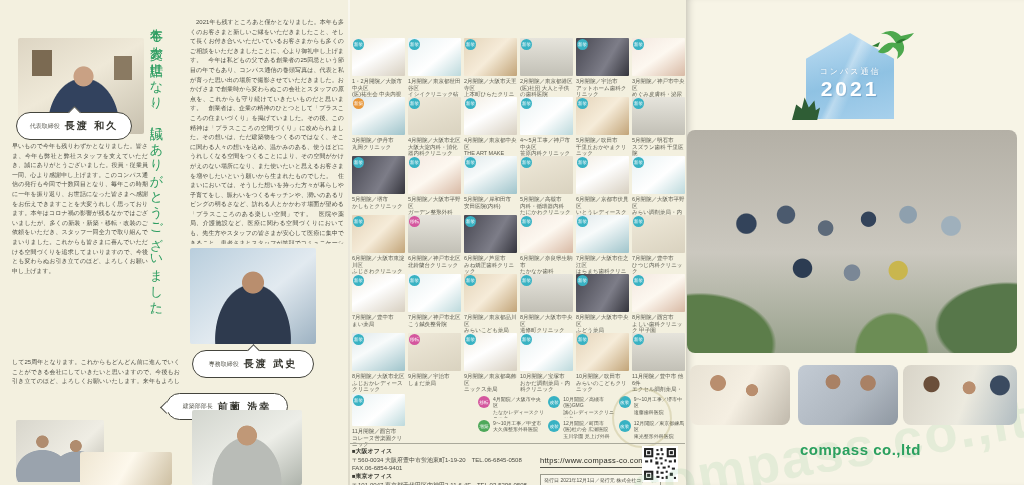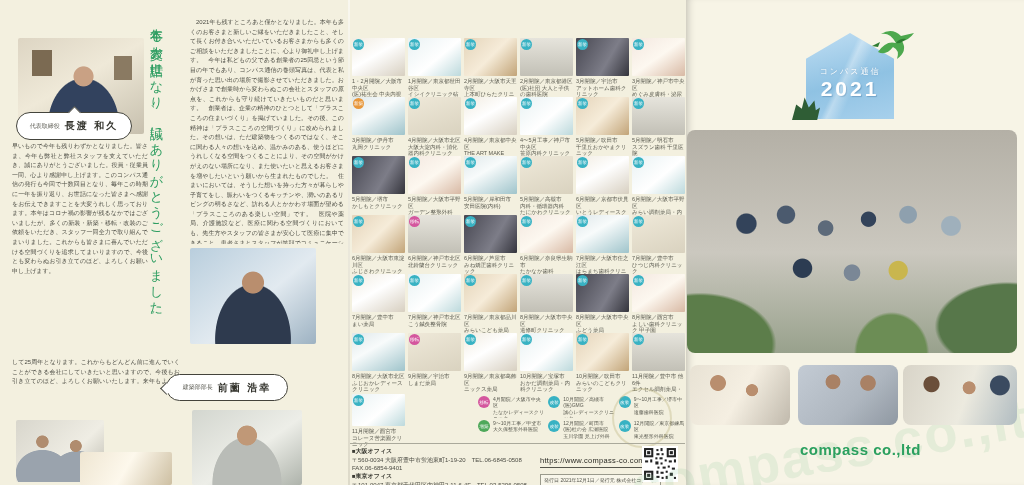--- a/index.html
+++ b/index.html
@@ -39,21 +39,21 @@
   .bubble{position:absolute;background:#fff;border:1px solid #44443c;border-radius:14px;
     display:flex;align-items:center;justify-content:center;gap:5px;}
   .bubble::before{content:"";position:absolute;width:8px;height:8px;background:#fff;
     border-left:1px solid #44443c;border-top:1px solid #44443c;transform:rotate(45deg);
     top:-5px;left:50%;margin-left:-4px;}
   .bubble .role{font-size:6px;color:#55554c;}
   .bubble .name{font-size:10px;font-weight:bold;letter-spacing:2px;color:#33332c;
     font-family:"DejaVu Serif","Liberation Serif",serif;}
   #bubble-president{left:16px;top:112px;width:114px;height:26px;}
   #bubble-exec2{left:192px;top:350px;width:120px;height:26px;}
-  #bubble-manager{left:166px;top:374px;width:120px;height:25px;}
+  #bubble-manager{left:166px;top:393px;width:120px;height:25px;}
   #bubble-manager::before{left:8px;margin-left:0;top:50%;margin-top:-4px;left:-5px;
     transform:rotate(-45deg);}
 
   .body-text{position:absolute;font-size:6px;line-height:1.6;text-align:justify;
     color:#4c4c44;overflow:hidden;}
   #president-message{left:12px;top:142px;width:136px;height:212px;}
   #column2-message{left:190px;top:18px;width:154px;height:226px;}
   #footer-message{left:12px;top:358px;width:168px;height:30px;}
 
   #vertical-headline{left:147px;top:18px;height:364px;writing-mode:vertical-rl;
@@ -168,20 +168,24 @@
   </div>
 
   <div class="body-text" id="president-message">早いもので今年も残りわずかとなりました。皆さま、今年も弊社と弊社スタッフを支えていただき、誠にありがとうございました。役員・従業員一同、心より感謝申し上げます。このコンパス通信の発行も今回で十数回目となり、毎年この時期に一年を振り返り、お世話になった皆さまへ感謝をお伝えできますことを大変うれしく思っております。本年はコロナ禍の影響が残るなかではございましたが、多くの新装・新築・移転・改装のご依頼をいただき、スタッフ一同全力で取り組んでまいりました。これからも皆さまに喜んでいただける空間づくりを追求してまいりますので、今後とも変わらぬお引き立てのほど、よろしくお願い申し上げます。</div>
 
   <div class="abs" id="vertical-headline">本年も大変お世話になり、誠にありがとうございました。</div>
 
   <div class="body-text" id="column2-message">　2021年も残すところあと僅かとなりました。本年も多くのお客さまと新しいご縁をいただきましたこと、そして長くお付き合いいただいているお客さまからも多くのご相談をいただきましたことに、心より御礼申し上げます。　今年は私どもの父である創業者の25回忌という節目の年でもあり、コンパス通信の巻頭写真は、代表と私が育った思い出の場所で撮影させていただきました。おかげさまで創業時から変わらぬこの会社とスタッフの原点を、これからも守り続けていきたいものだと思います。　創業者は、企業の精神のひとつとして「プラスこころの住まいづくり」を掲げていました。その後、この精神は「プラスこころの空間づくり」に改められました。その想いは、ただ建築物をつくるのではなく、そこに関わる人々の想いを込め、温かみのある、使うほどにうれしくなる空間をつくることにより、その空間がかけがえのない場所になり、また使いたいと思えるお客さまを増やしたいという願いから生まれたものでした。　住まいにおいては、そうした想いを持った方々が暮らしや子育てをし、賑わいをつくるキッチンや、潤いのあるリビングの明るさなど、訪れる人とかかわす場面が望める「プラスこころのある楽しい空間」です。　医院や薬局、介護施設など、医療に関わる空間づくりにおいても、先生方やスタッフの皆さまが安心して医療に集中できること、患者さまとスタッフが笑顔でコミュニケーションし、治療して健康を取り戻されたときの喜び、早くから通って元気に過ごされている患者さまの姿、そして地域になくてはならない存在となる医院。どれもこれも私たちのつくり手冥利に尽きます。「プラスこころの空間」をこれからも私たちはつくり続けてまいります。これからもスタッフ一同、「プラスこころの空間づくり」を追求してまいります。来年もどうぞよろしくお願い申し上げます。</div>
 
   <div class="photo" id="exec2-photo"></div>
 
+  <div class="bubble" id="bubble-exec2">
+    <span class="role">専務取締役</span>
+    <span class="name">長渡 武史</span>
+  </div>
 
   <div class="body-text" id="footer-message">して25周年となります。これからもどんどん前に進んでいくことができる会社にしていきたいと思いますので、今後もお引き立てのほど、よろしくお願いいたします。来年もよろしくお願いいたします。</div>
 
   <div class="photo" id="workers-photo"></div>
   <div class="photo" id="blueprint-photo"></div>
 
   <div class="bubble" id="bubble-manager">
     <span class="role">建築部部長</span>
     <span class="name">前薗 浩幸</span>
   </div>

